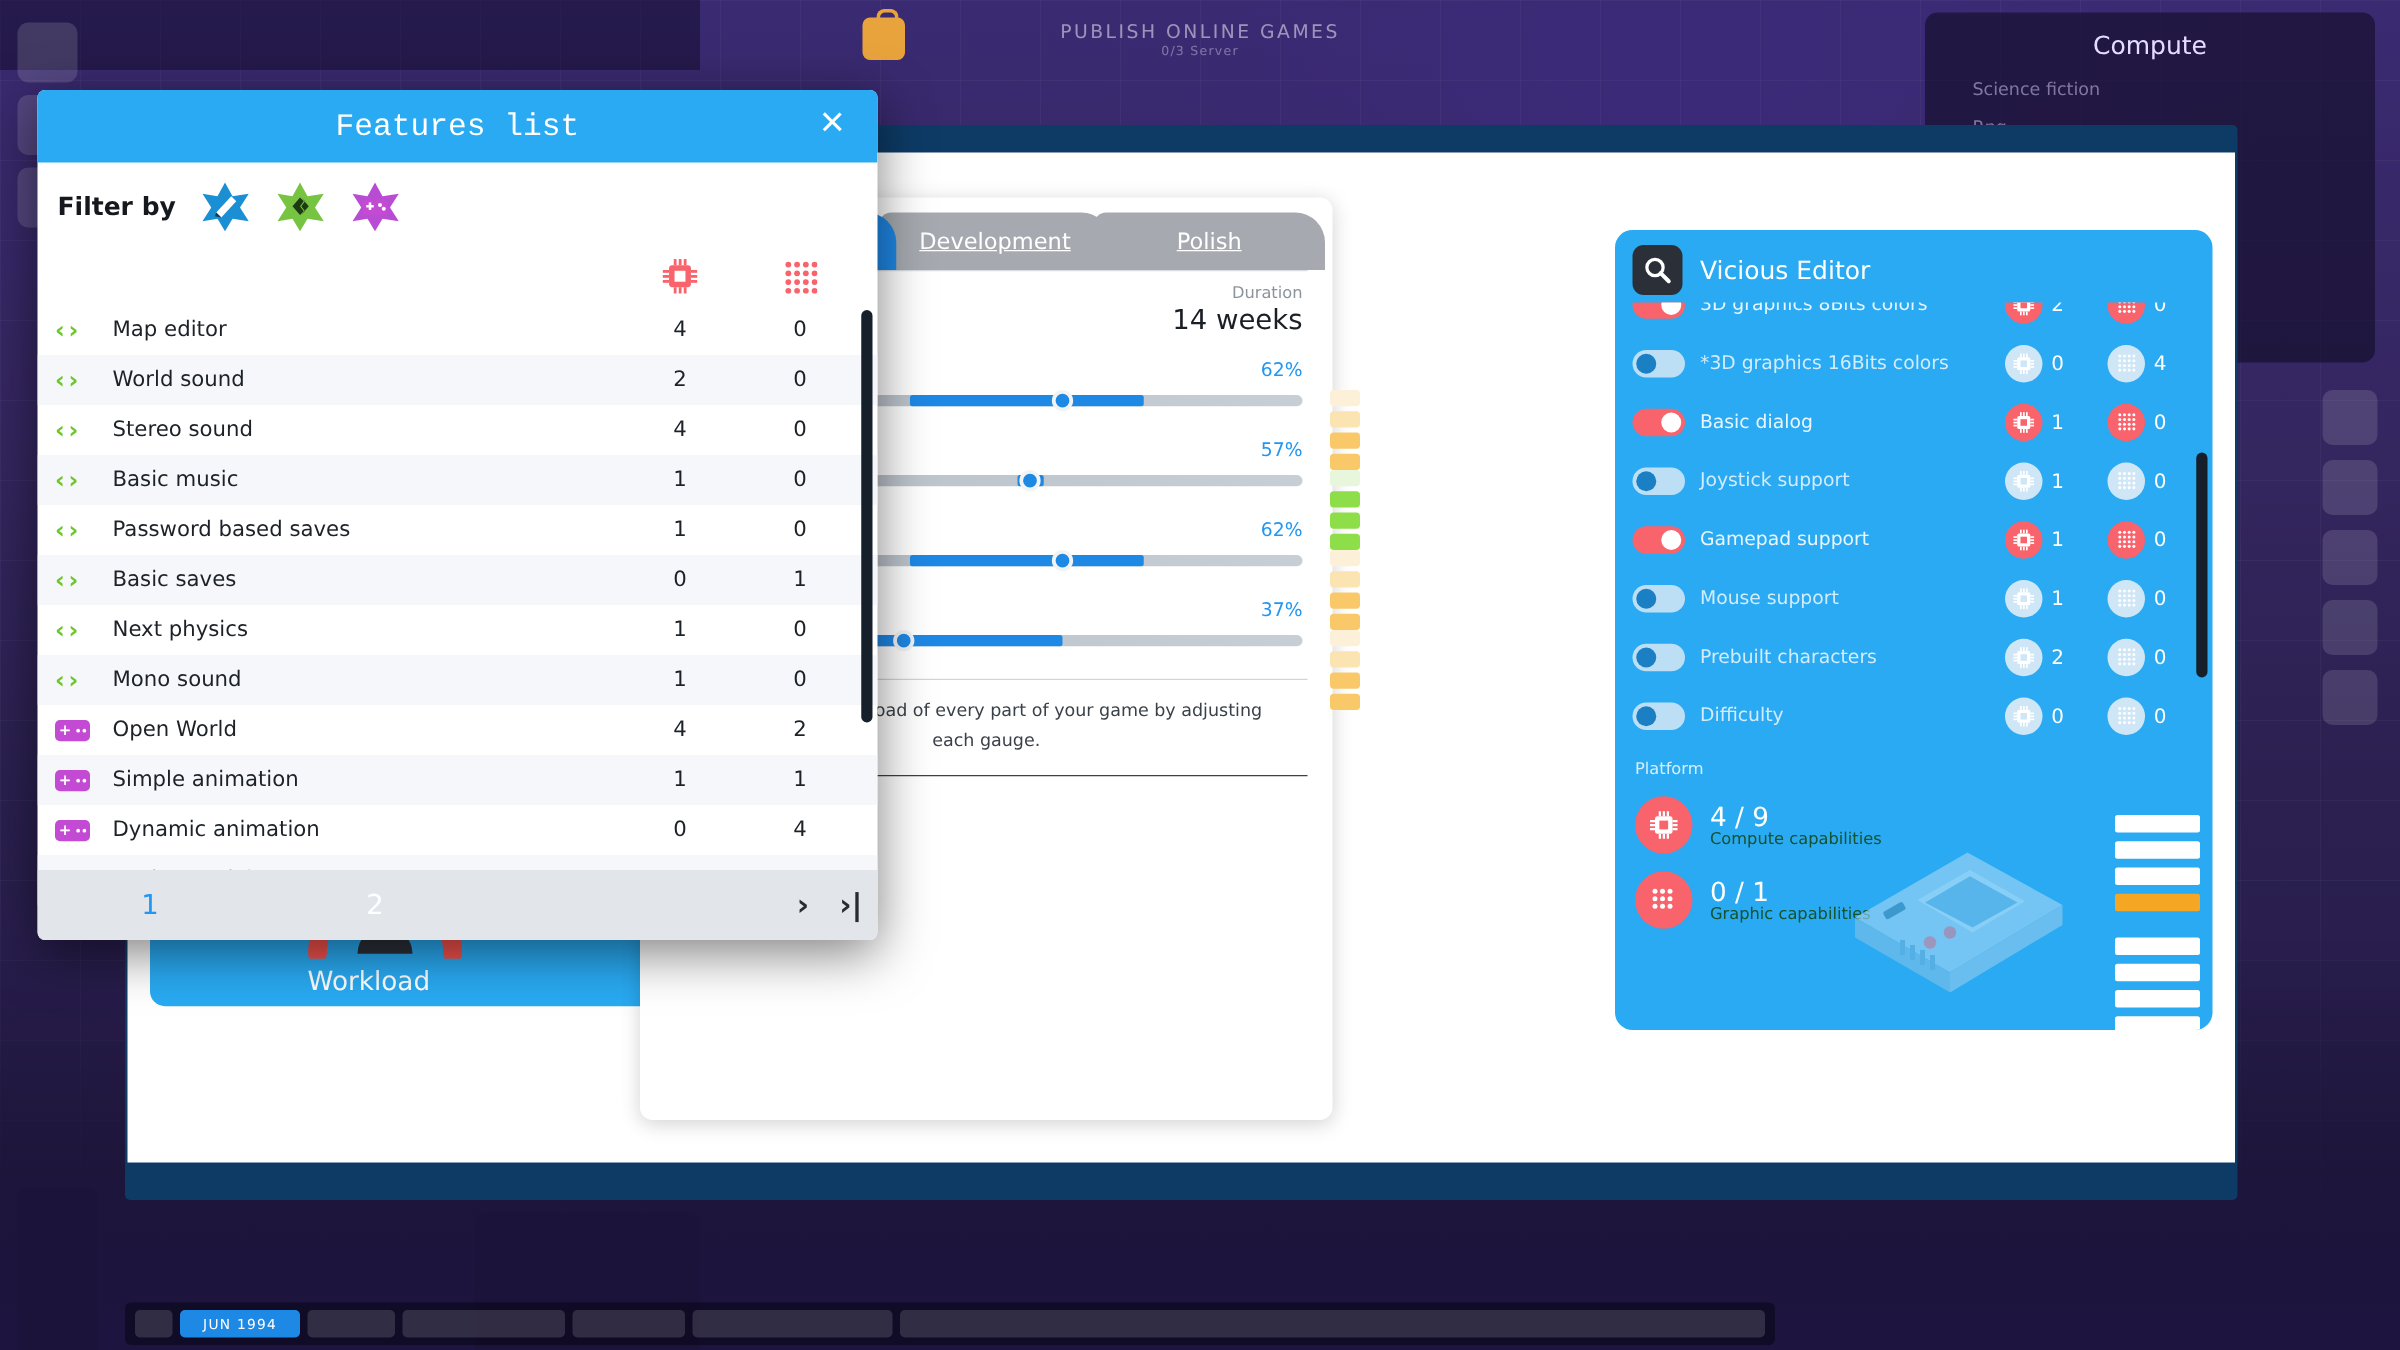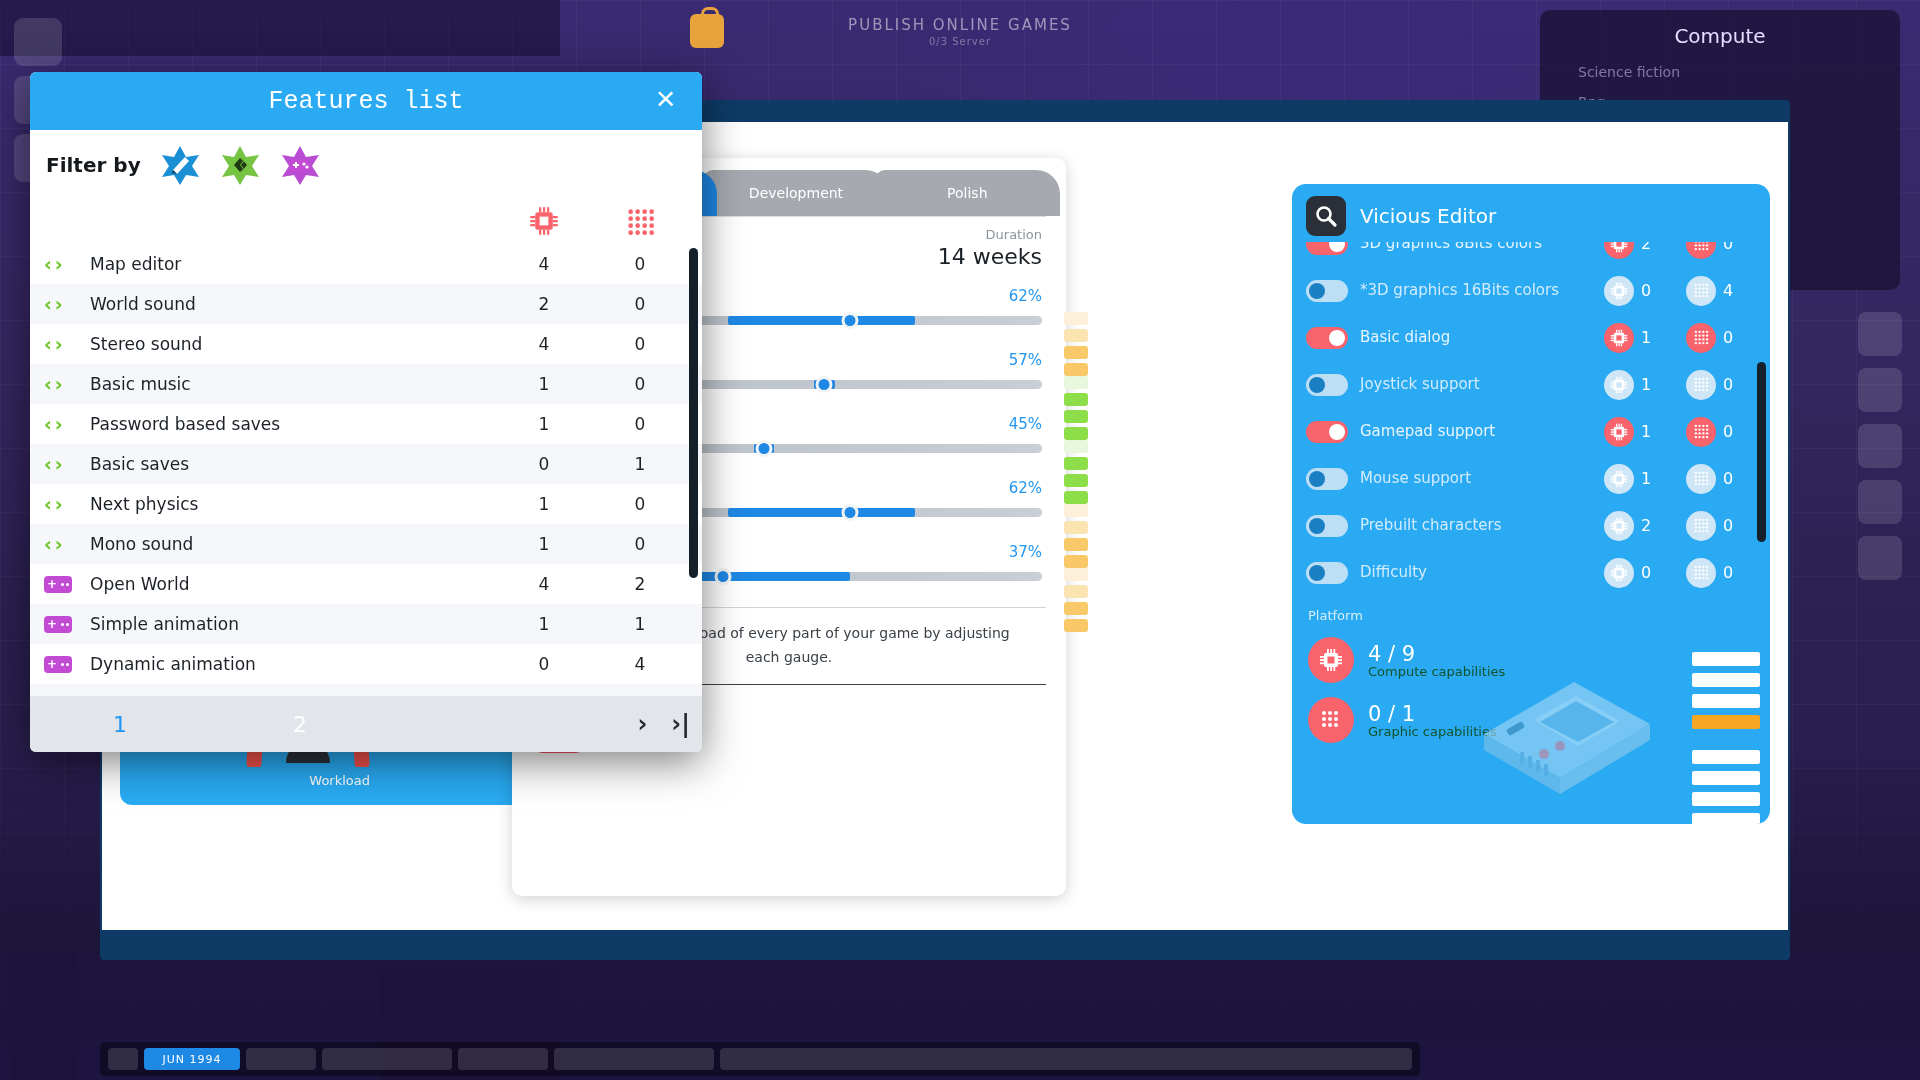--- a/index.html
+++ b/index.html
@@ -96,42 +96,42 @@
 
   
   #workload-card {
     position: absolute; left: 18px; top: 528px; width: 470px; height: 155px;
     background: #29aaf2; border-radius: 12px;
     display: flex; align-items: center; justify-content: center; gap: 54px;
   }
   #gauge { position: relative; width: 124px; height: 78px; }
   #gauge svg { display: block; }
   #gauge-label {
-    position: absolute; left: 0; right: 0; top: 84px; text-align: right;
-    color: #fff; font-size: 13px;
+    position: absolute; left: 0; right: 0; top: 84px; text-align: left;
+    color: #fff; font-size: 21px;
   }
   #help-btn {
     width: 40px; height: 40px; border-radius: 50%;
     border: 3px solid #fff; color: #fff; font-size: 22px; font-weight: bold;
     display: flex; align-items: center; justify-content: center; cursor: pointer;
     background: transparent;
   }
 
   
   #center-panel {
     position: absolute; left: 410px; top: 36px; width: 554px; height: 738px;
     background: #fff; border-radius: 10px;
     box-shadow: 0 3px 16px rgba(0,0,0,.18);
     padding: 0 20px;
   }
   #tabs { display: flex; height: 58px; align-items: flex-end; gap: 0; padding-top: 14px; }
   .tab {
     height: 46px; display: flex; align-items: center; justify-content: center;
-    color: #fff; font-size: 14px; cursor: pointer;
-    border-radius: 10px 24px 0 0; margin-right: -14px; position: relative;
+    color: #fff; font-size: 18px; cursor: pointer;
+    border-radius: 10px 24px 0 0; margin-right: -14px; position: relative; text-decoration: underline;
   }
   .tab.t-design { width: 188px; background: #1e88e5; z-index: 3; font-weight: bold; }
   .tab.t-dev    { width: 188px; background: #a6aab0; z-index: 2; }
   .tab.t-polish { width: 188px; background: #a6aab0; z-index: 1; }
   #cost-row {
     display: flex; justify-content: space-between; align-items: flex-start;
     border-top: 1px solid #d8dde2; padding: 10px 4px 12px 4px;
   }
   .cost-lbl { color: #8c949c; font-size: 13px; }
   .cost-val { color: #1a1f25; font-size: 22px; margin-top: 2px; }
@@ -413,36 +413,20 @@
             </div>
           </div>
           <div class="slider-row">
             <div class="slider-head">
               <span class="slider-name">Characters</span>
               <span class="slider-pct">57%</span>
             </div>
             <div class="track">
               <div class="fill" style="left: 55%; width: 4%;"></div>
               <div class="knob" style="left: 57%;"></div>
-              <div class="bars">
-                <div class="bar" style="background: rgb(232, 246, 220);"></div>
-                <div class="bar" style="background: rgb(142, 222, 74);"></div>
-                <div class="bar" style="background: rgb(142, 222, 74);"></div>
-                <div class="bar" style="background: rgb(142, 222, 74);"></div>
-              </div>
-            </div>
-          </div>
-          <div class="slider-row">
-            <div class="slider-head">
-              <span class="slider-name">Gameplay</span>
-              <span class="slider-pct">45%</span>
-            </div>
-            <div class="track">
-              <div class="fill" style="left: 43%; width: 4%;"></div>
-              <div class="knob" style="left: 45%;"></div>
               <div class="bars">
                 <div class="bar" style="background: rgb(232, 246, 220);"></div>
                 <div class="bar" style="background: rgb(142, 222, 74);"></div>
                 <div class="bar" style="background: rgb(142, 222, 74);"></div>
                 <div class="bar" style="background: rgb(142, 222, 74);"></div>
               </div>
             </div>
           </div>
           <div class="slider-row">
             <div class="slider-head">

